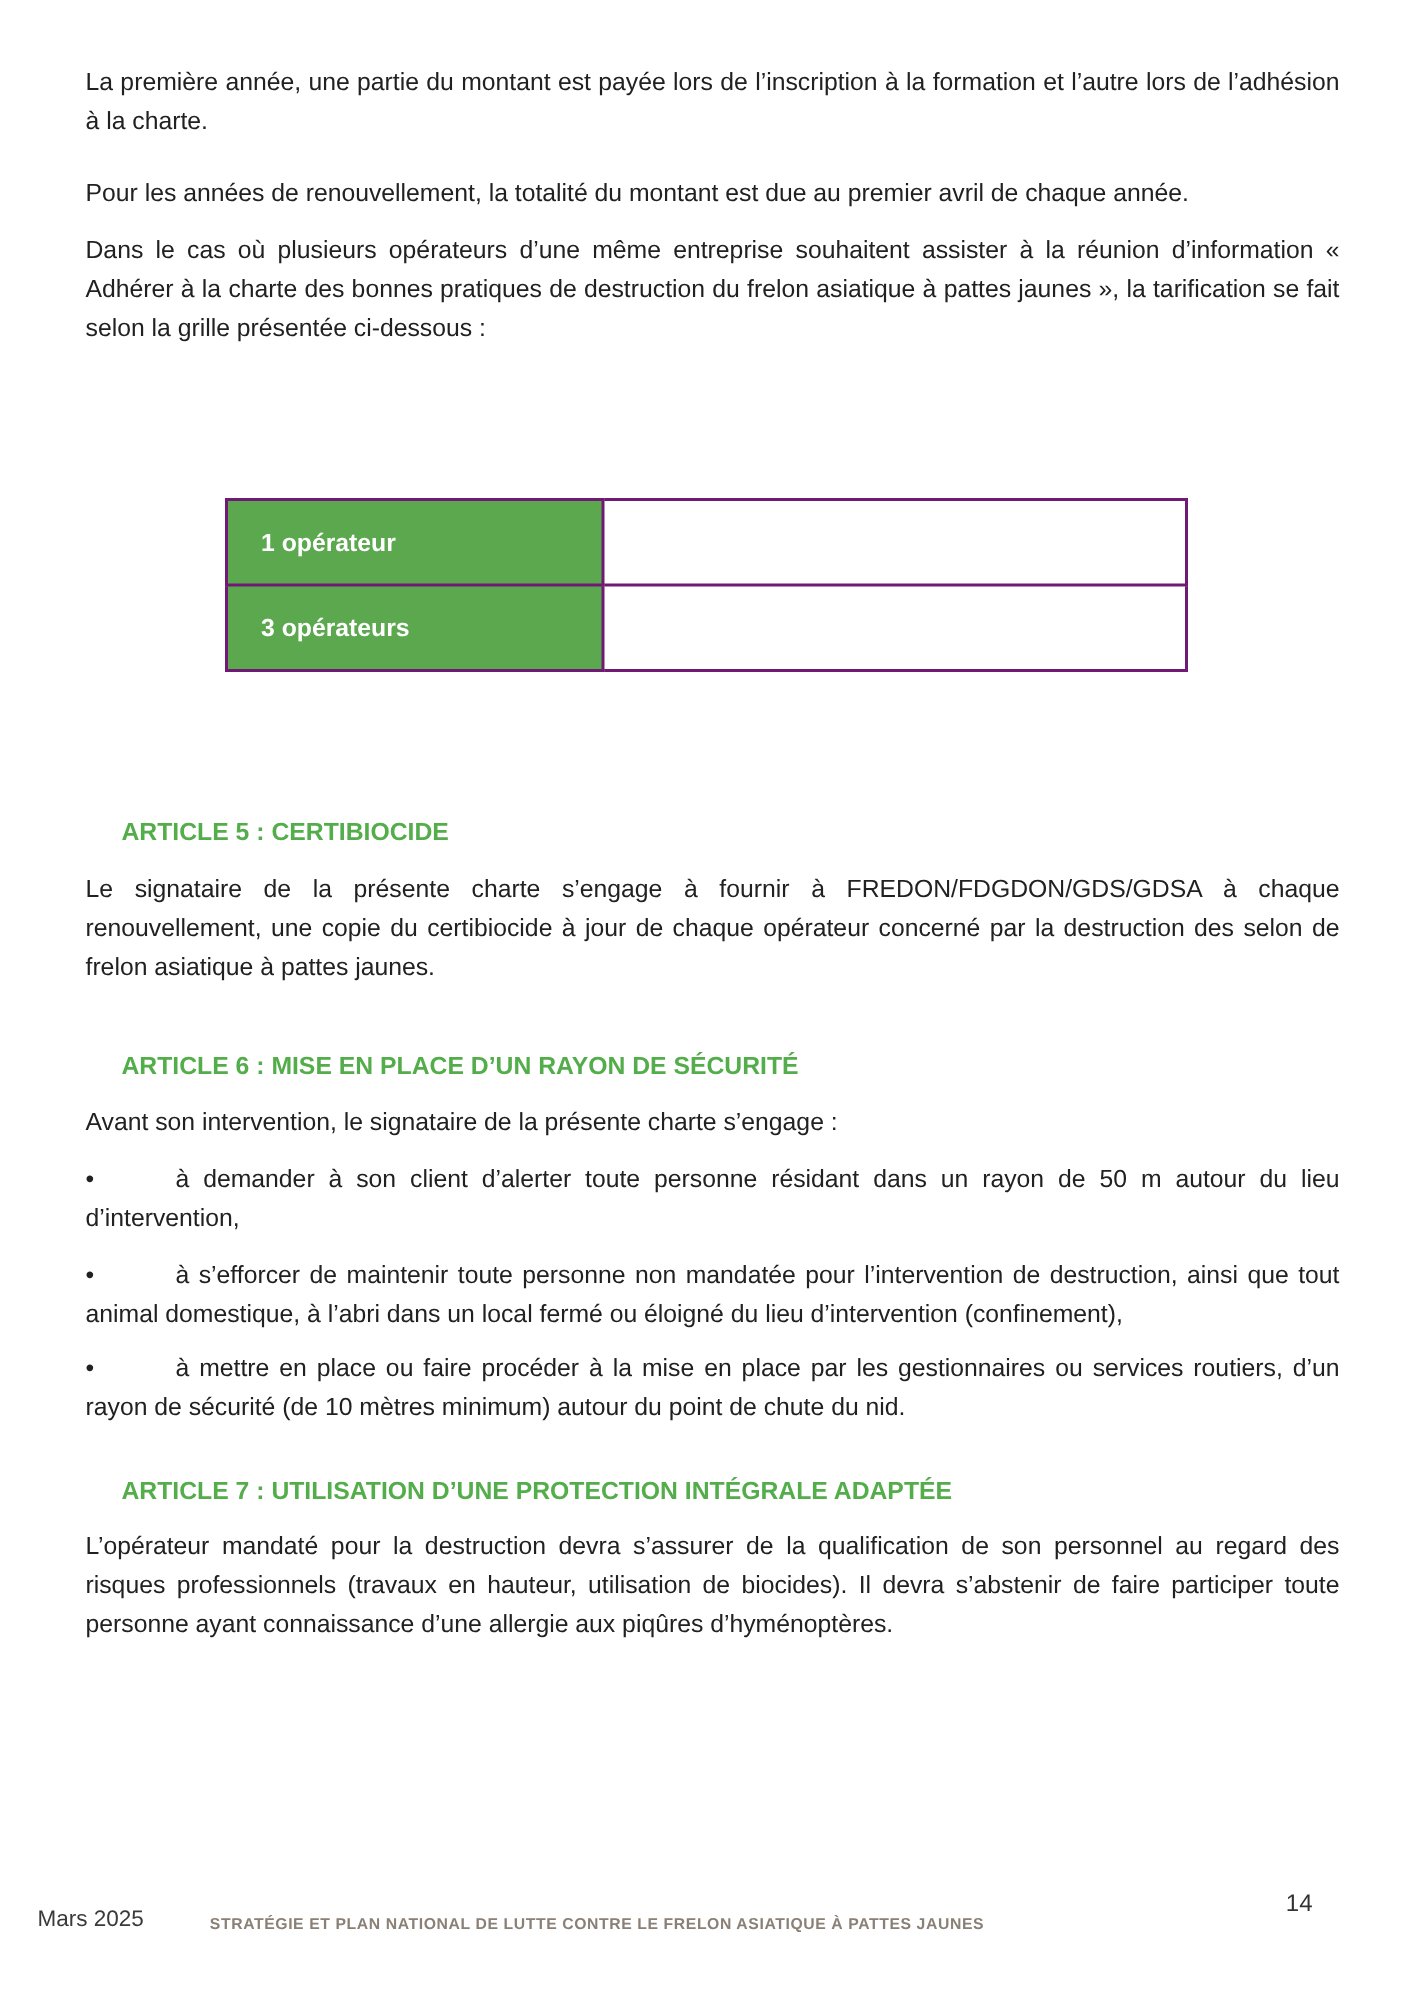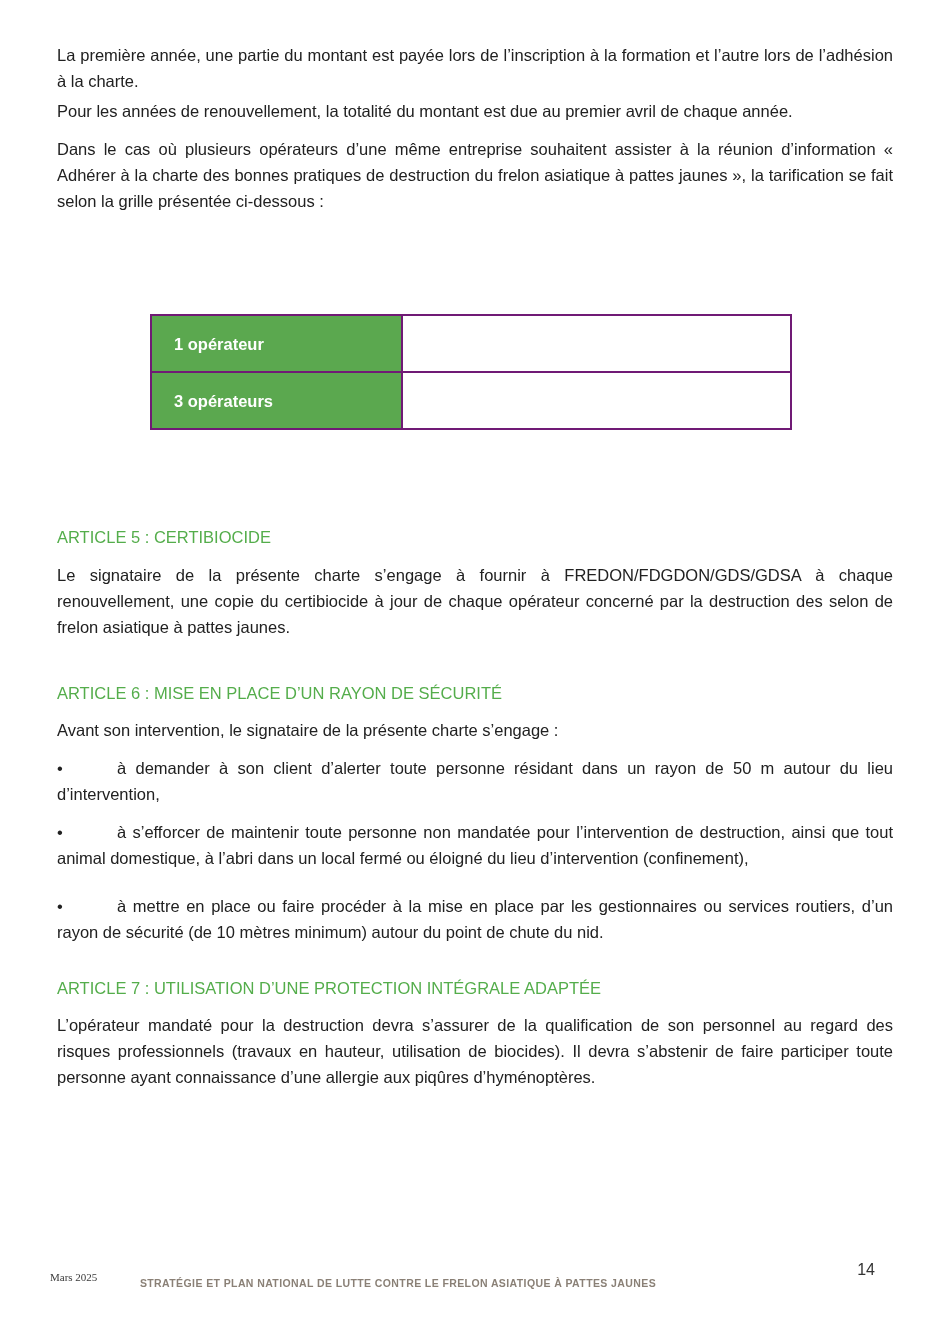--- a/index.html
+++ b/index.html
@@ -14,21 +14,21 @@
   }
   .content {
     position:absolute;
     left:57px; top:42px;
     width:836px;
     font-size:16.5px;
     line-height:26px;
     text-align:justify;
   }
   .para { margin:0; }
-  .p1 { margin-bottom:4px; }
+  .p1 { margin-bottom:22px; }
   .p2 { margin-bottom:12px; }
 
   table.pricing {
     border-collapse:collapse;
     margin:100px 0 0 93px;
     width:640px;
     table-layout:fixed;
   }
   table.pricing td {
     border:2px solid #701a75;
@@ -41,40 +41,41 @@
     color:#ffffff;
     font-weight:bold;
     padding-left:22px;
     text-align:left;
     font-size:16.5px;
   }
   td.cell-value { width:389px; background:#ffffff; }
 
   .article-title {
     color:#54ad4b;
-    font-weight:normal;
+    font-weight:bold;
     font-size:16.5px;
     line-height:22px;
     text-align:left;
+    margin-left:24px;
   }
   .t-a5 { margin-top:96px; }
   .t-a6 { margin-top:42px; }
   .t-a7 { margin-top:32px; }
   .a5-p  { margin-top:14px; }
   .a6-intro { margin-top:13px; }
   .bullet { margin-top:12px; }
-  .bullet-tight { margin-top:22px; }
+  .bullet-tight { margin-top:10px; }
   .bullet-glyph { display:inline-block; width:60px; }
   .a6-outro { margin-top:10px; }
   .a7-p1 { margin-top:13px; }
   .a7-p2 { margin-top:12px; }
 
   .footer-date {
-    position:absolute; left:50px; top:1271px;
-    font-size:11px; color:#3a3a3a;font-family:Liberation Serif, serif;
+    position:absolute; left:25px; top:1271px;
+    font-size:15px; color:#3a3a3a;
   }
   .footer-center {
     position:absolute; left:0; top:1277px; width:796px;
     text-align:center;
     font-size:10.5px; font-weight:bold; letter-spacing:0.4px;
     color:#8a8076;
   }
   .footer-page {
     position:absolute; right:67px; top:1261px;
     font-size:16px; color:#333333;

